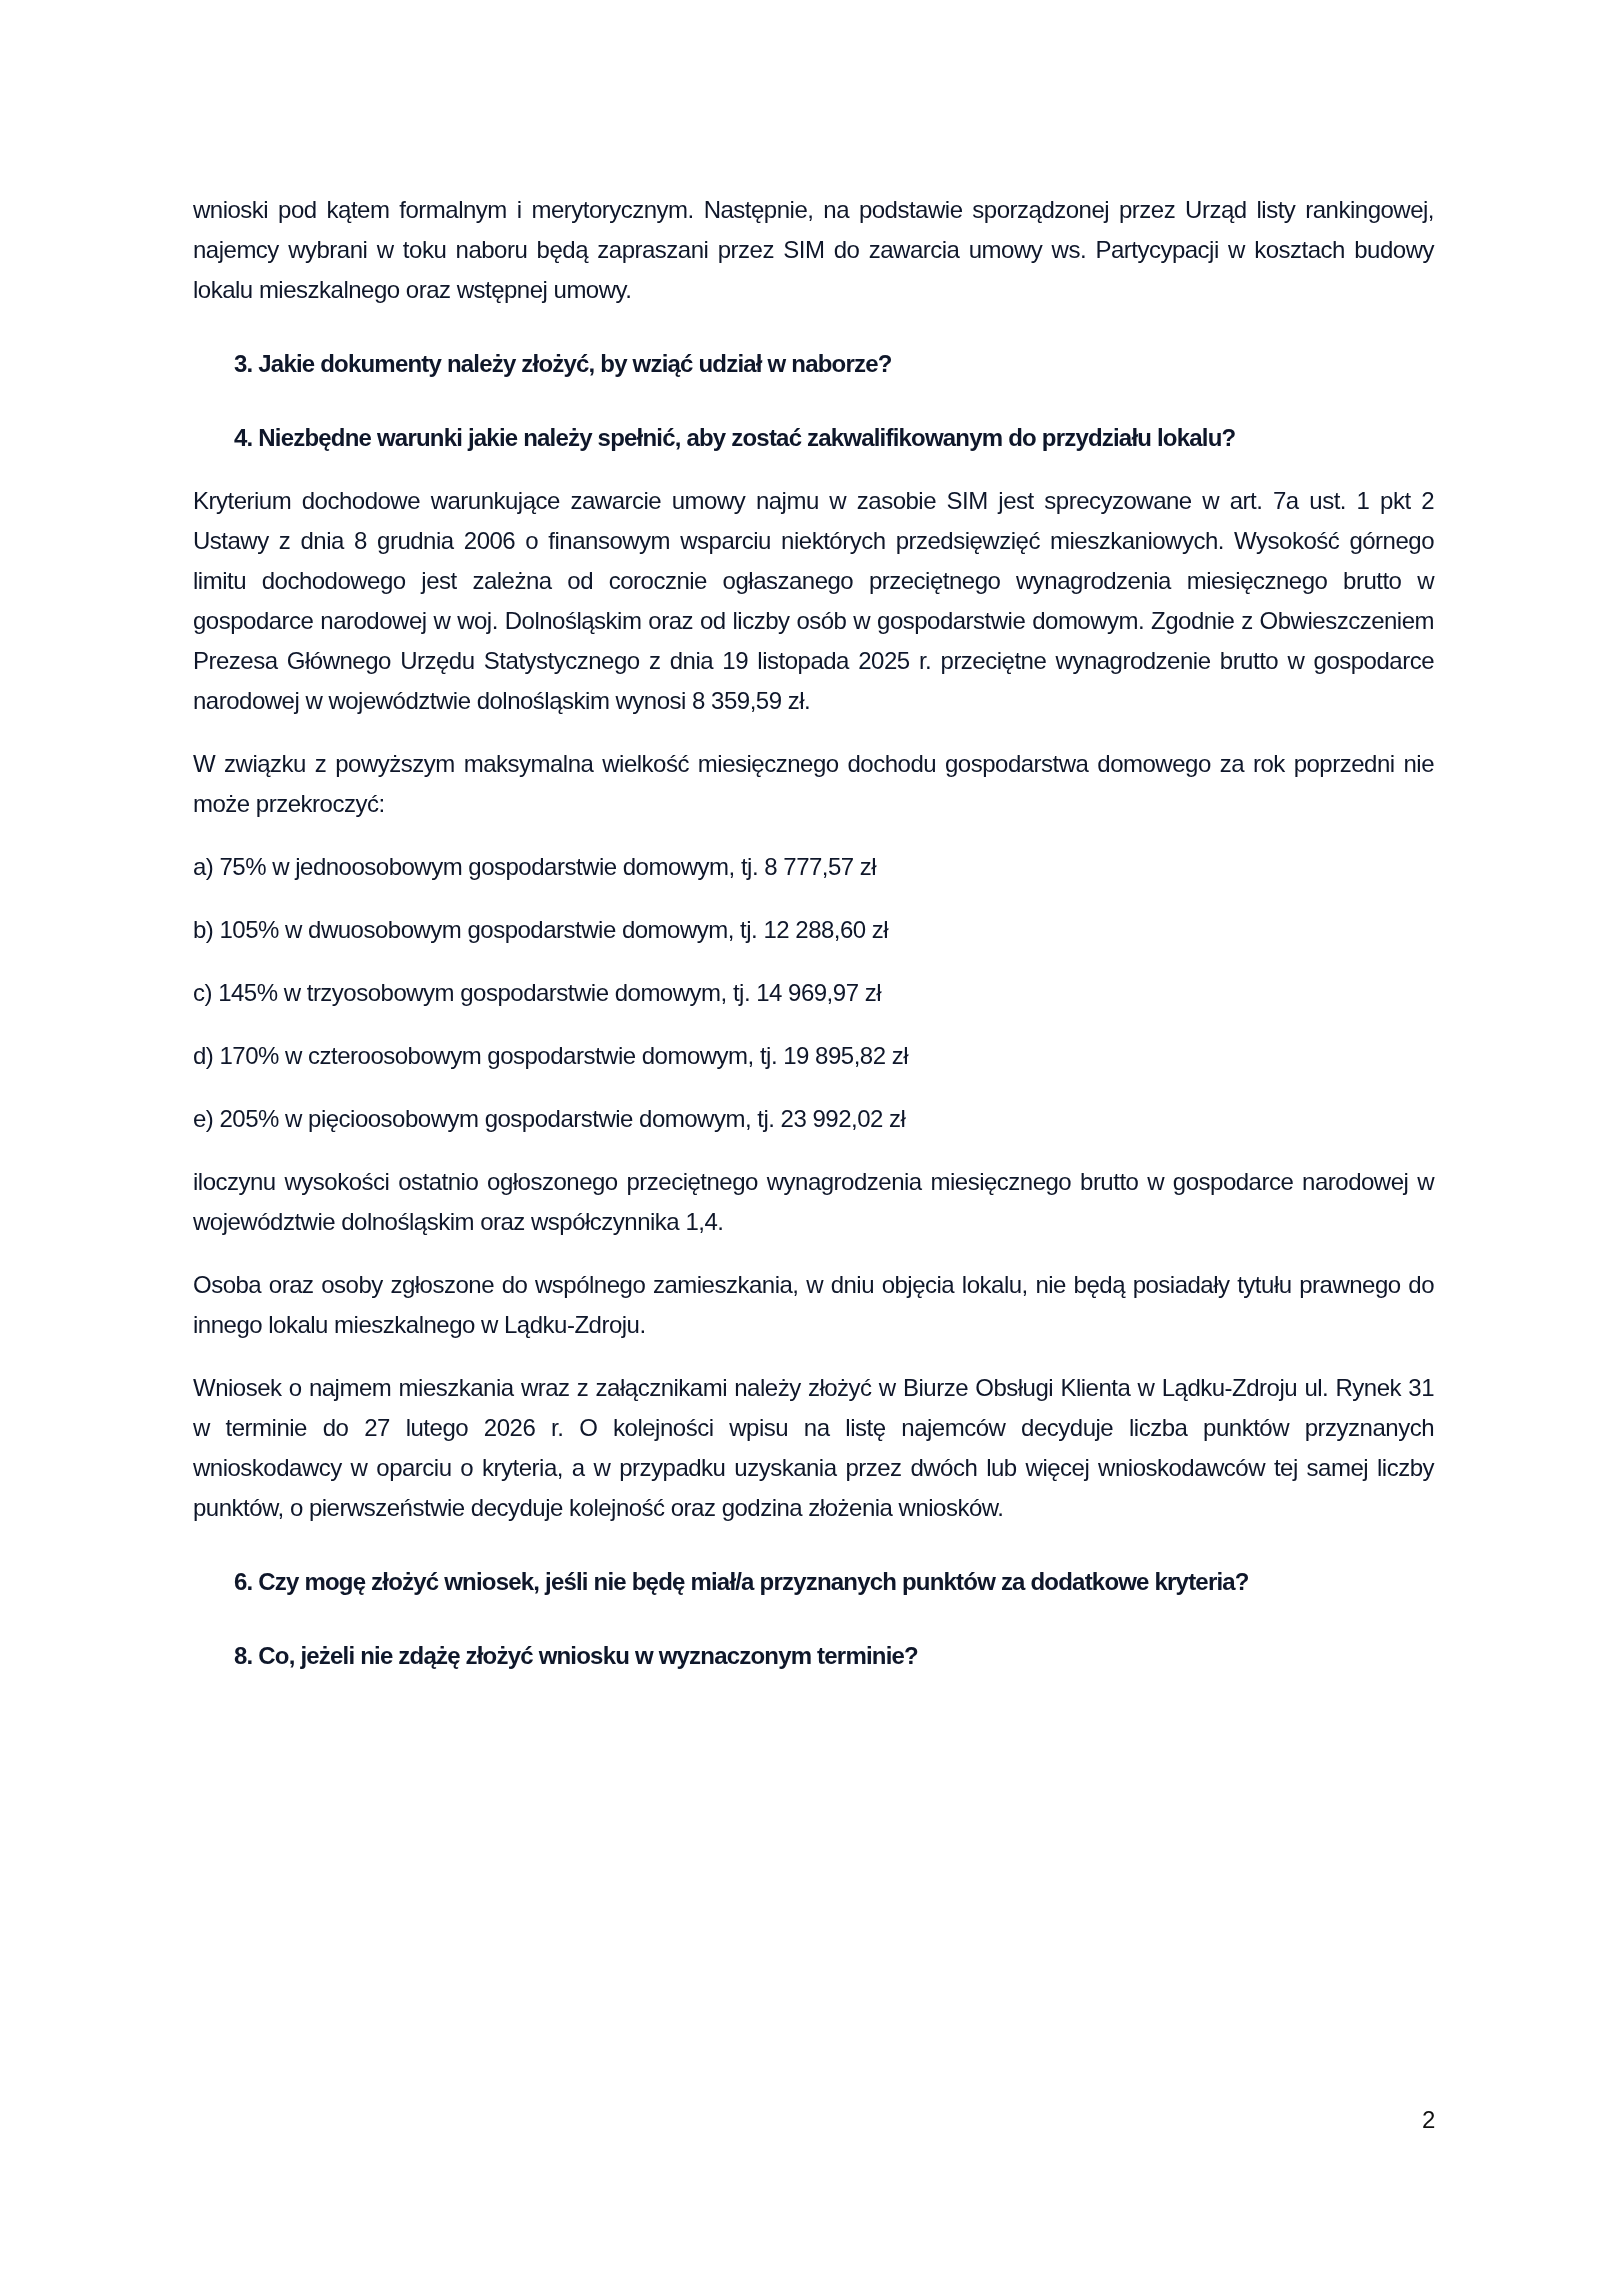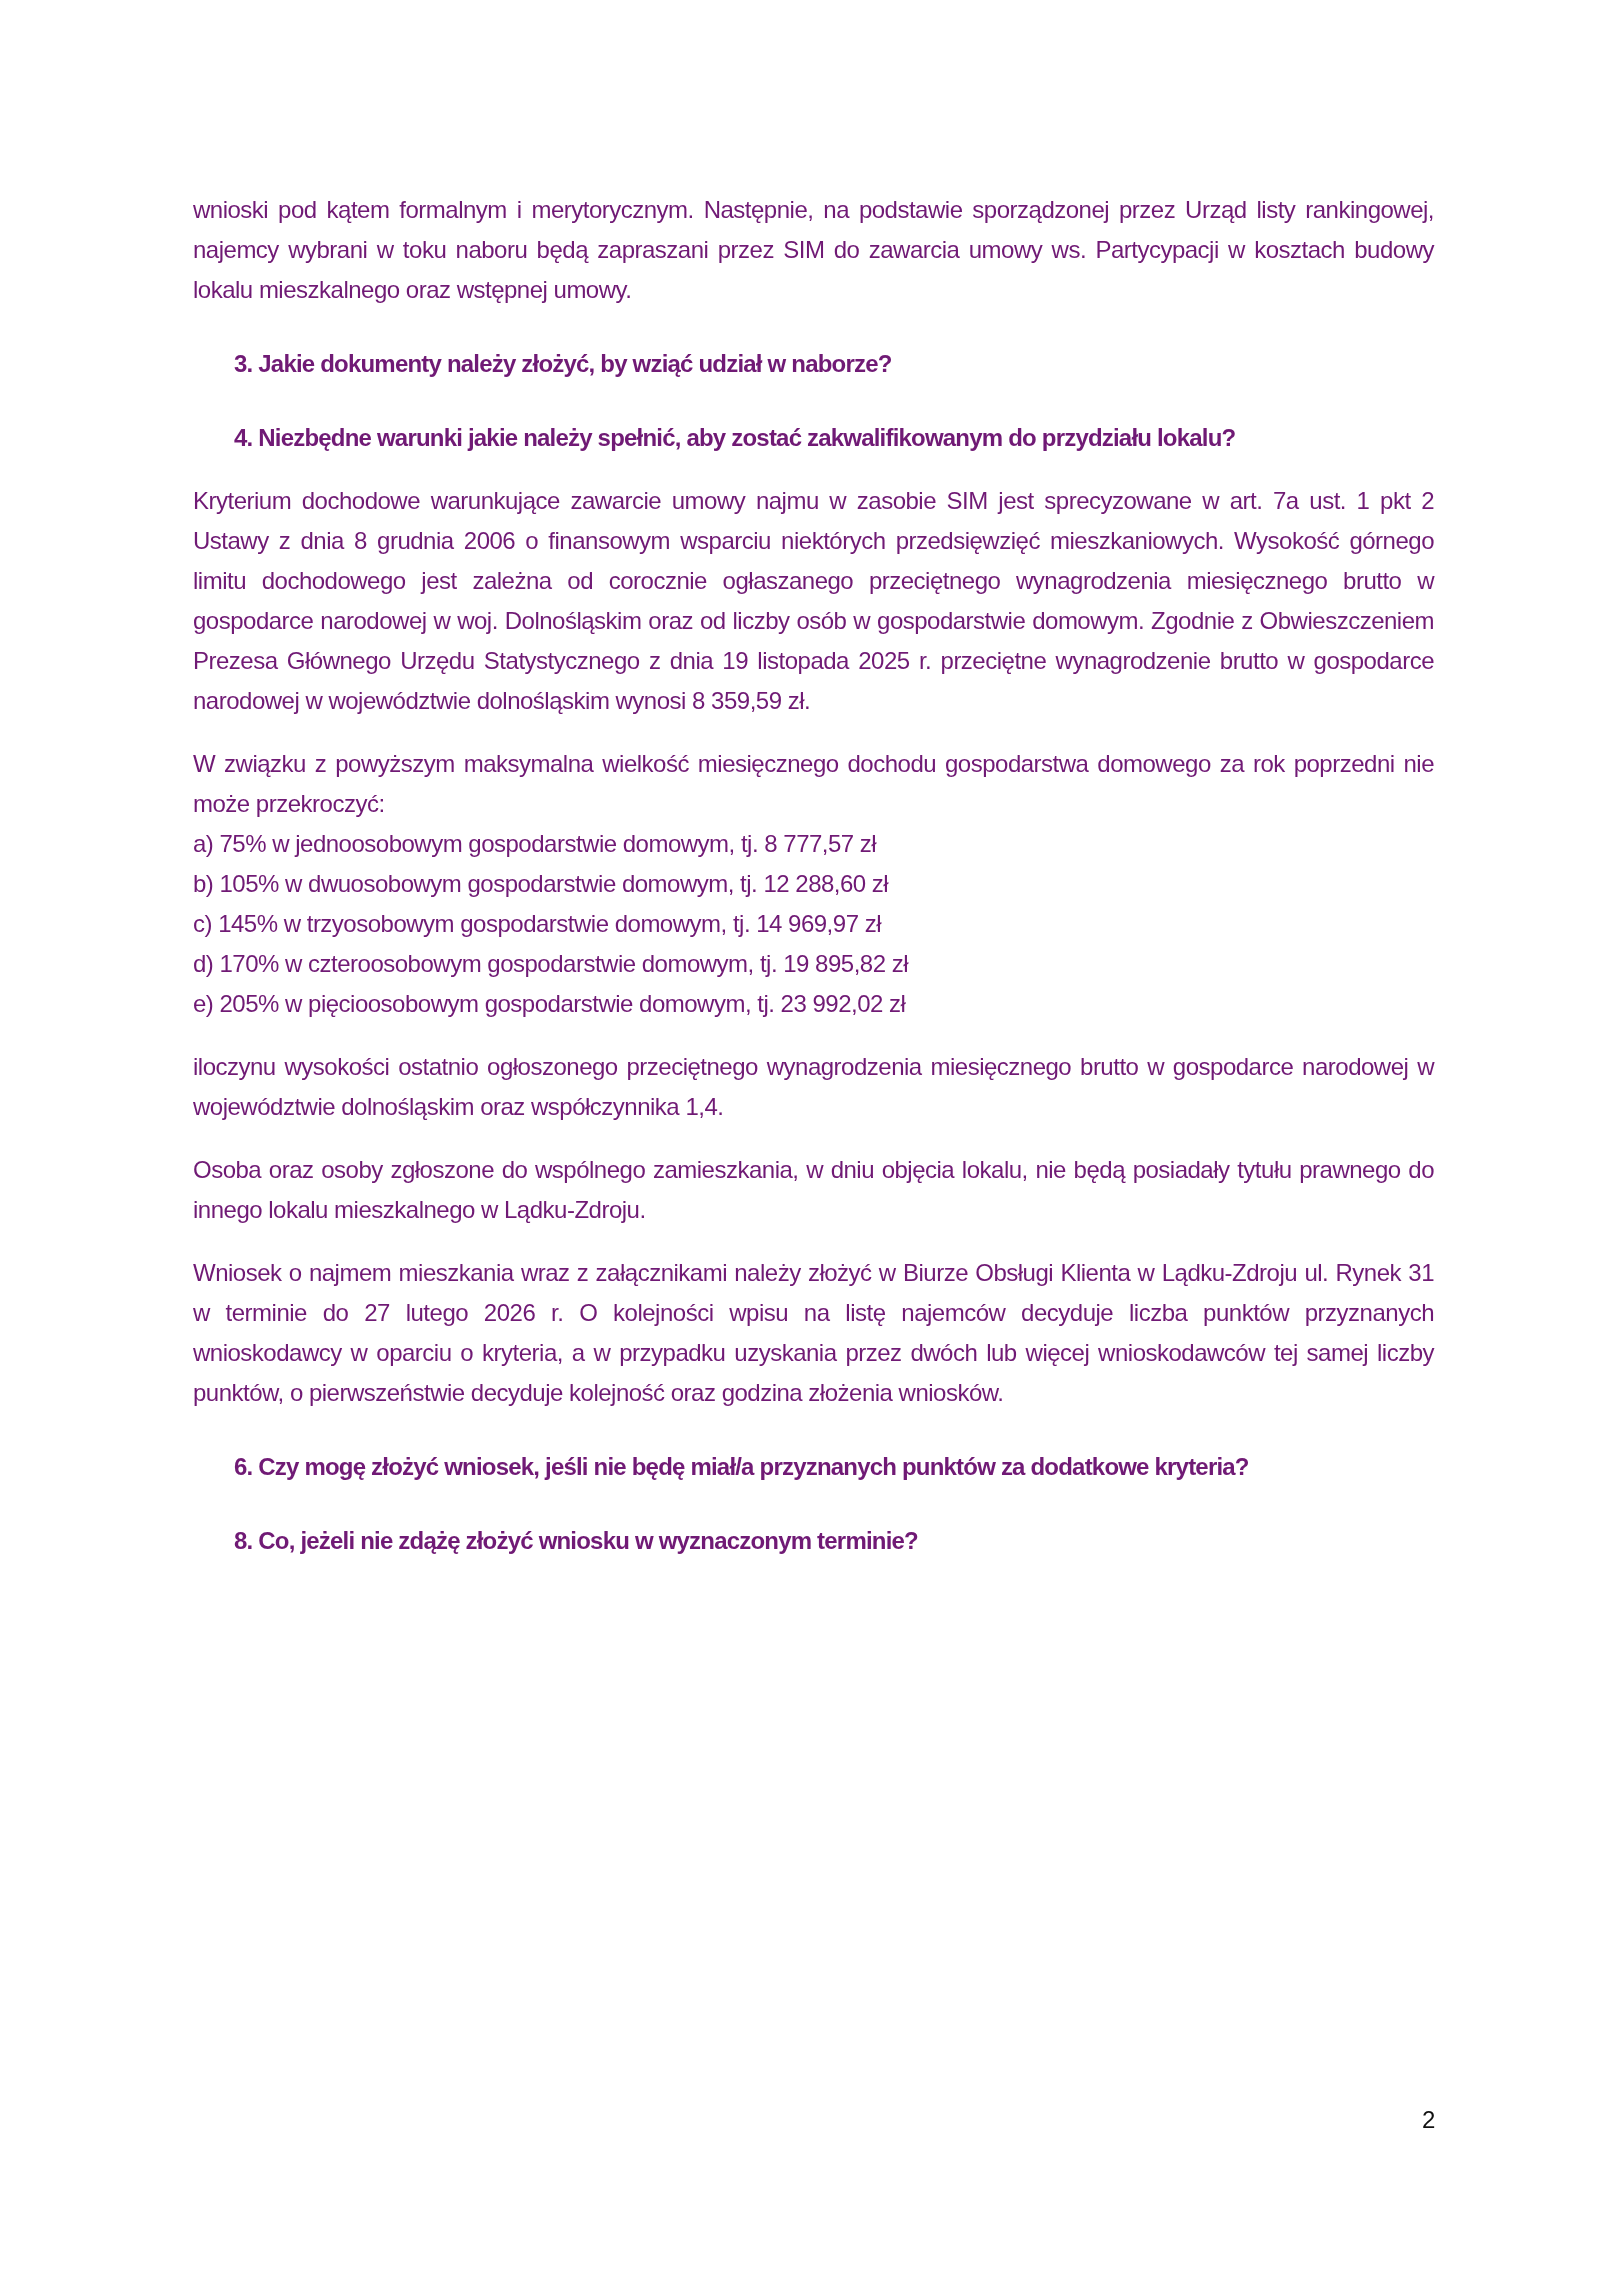--- a/index.html
+++ b/index.html
@@ -1,29 +1,29 @@
 <!DOCTYPE html>
 <html style="font-size:14.3px"><head>
 <meta charset="utf-8">
 <style>
   html, body { margin: 0; padding: 0; background: #ffffff; }
   body { width: 1622px; height: 2293px; position: relative; overflow: hidden; }
   .page {
     position: absolute; left: 193px; top: 190px; width: 1241px;
     font-family: "Liberation Sans", sans-serif;
-    font-size: 24px; line-height: 40px; color: #701a75;
+    font-size: 24px; line-height: 40px; color: #0f172a;
     letter-spacing: -0.5px;
   }
   p { margin: 0; }
   .just { text-align: justify; text-align-last: left; }
   .para-gap { margin-top: 23px; }
   .heading {
     font-weight: bold; margin-top: 34px; padding-left: 41px; letter-spacing: -0.8px;
   }
-  .list-item { }
+  .list-item { margin-top: 23px; }
   .page-number {
     position: absolute; left: 1422px; top: 2106px;
     font-family: "Liberation Sans", sans-serif; font-size: 24px; color: #111111;
   }
 </style>
 </head>
 <body>
 
 <div class="page">
   <p class="just">wnioski pod kątem formalnym i merytorycznym. Następnie, na podstawie sporządzonej przez Urząd listy rankingowej, najemcy wybrani w toku naboru będą zapraszani przez SIM do zawarcia umowy ws. Partycypacji w kosztach budowy lokalu mieszkalnego oraz wstępnej umowy.</p>

